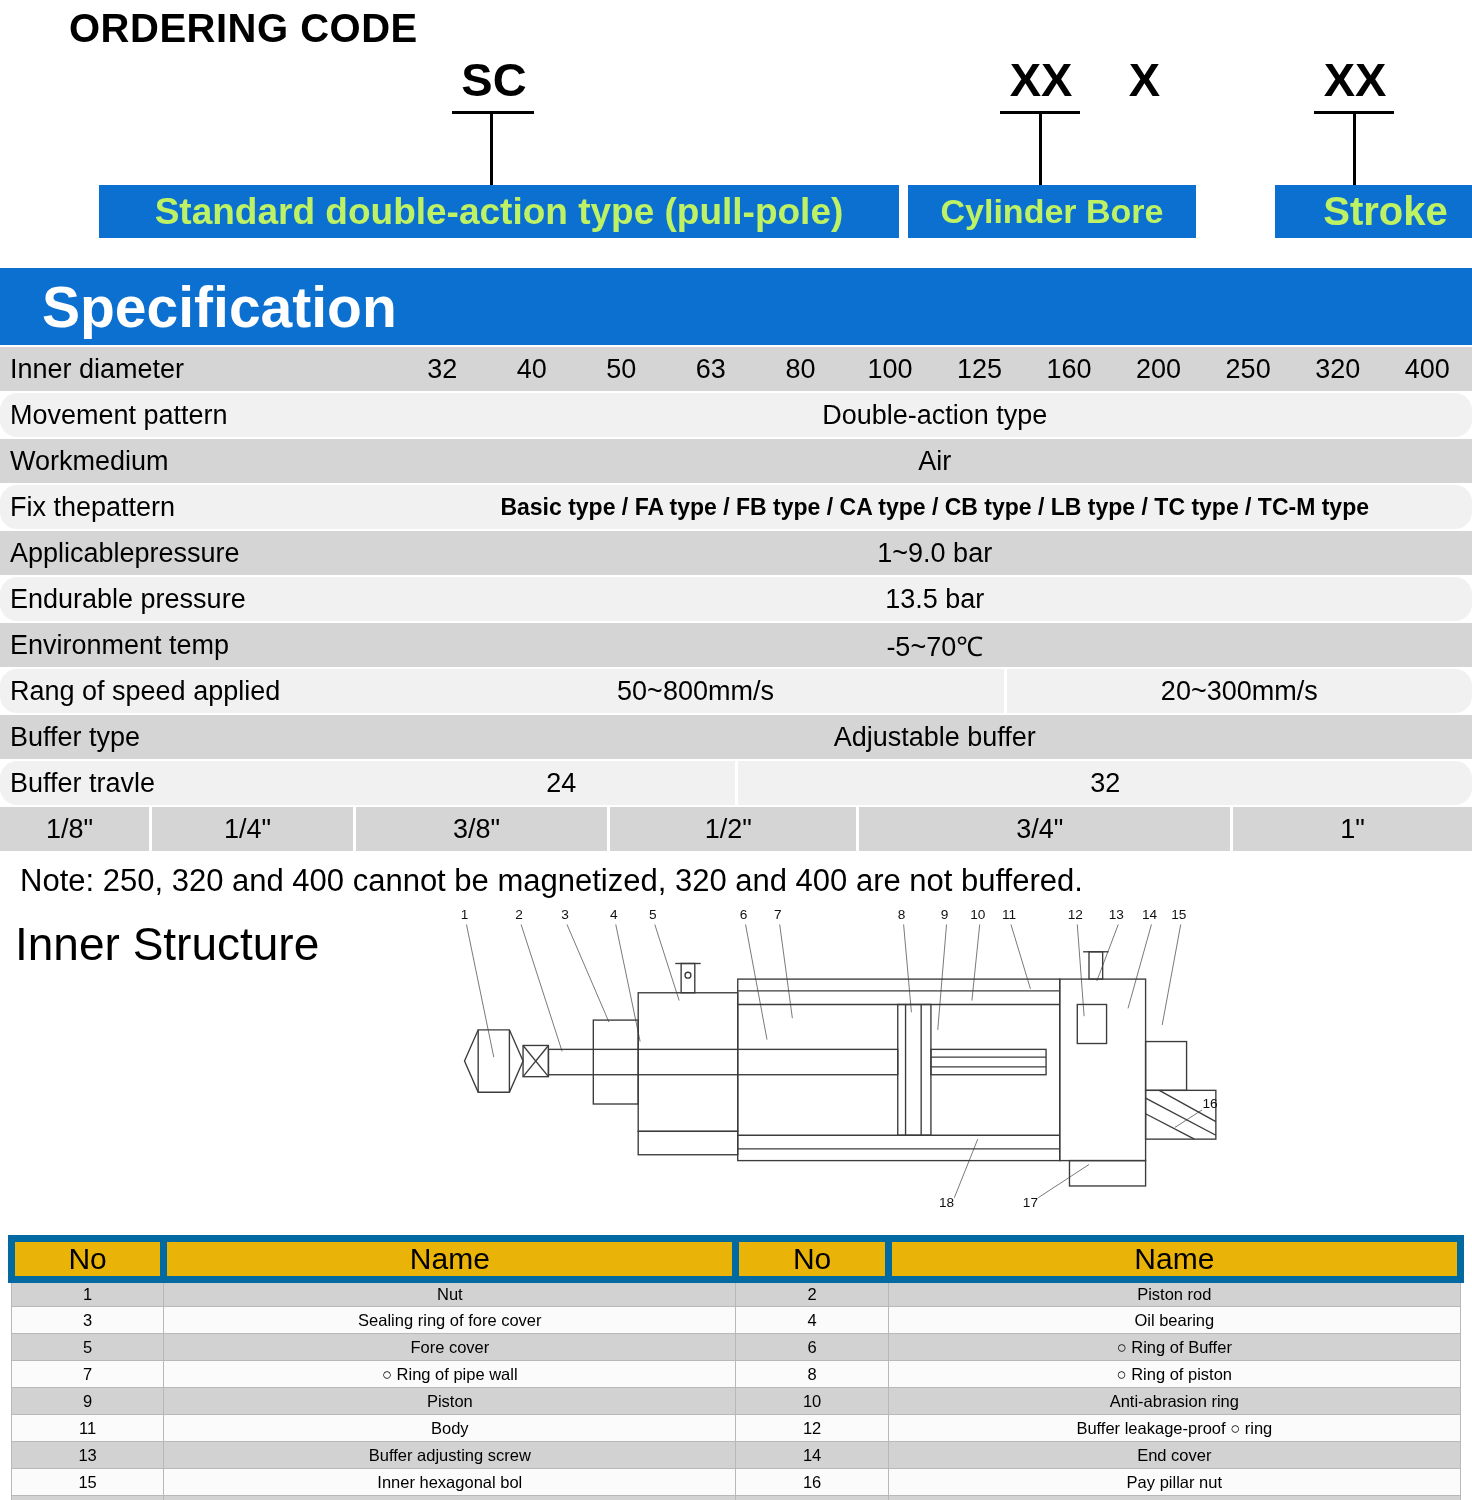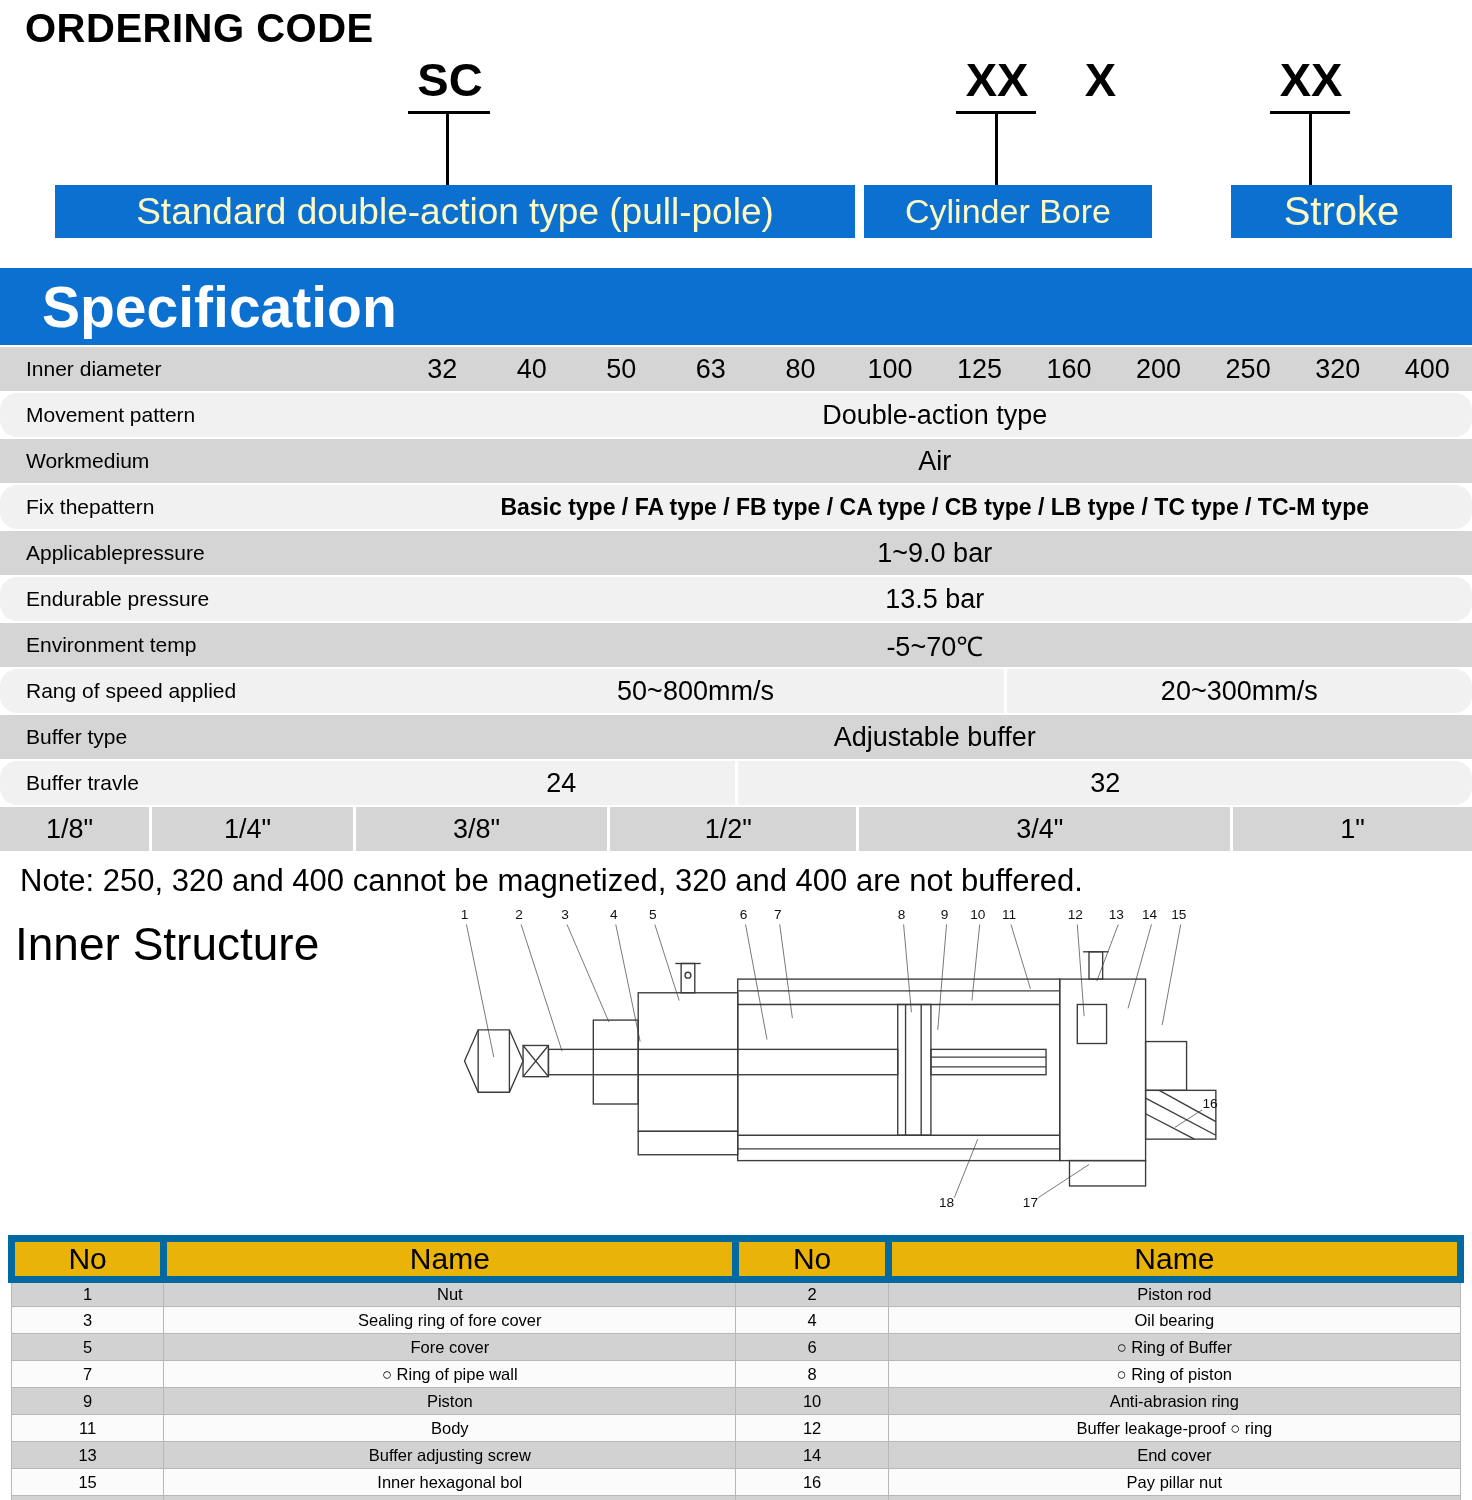--- a/index.html
+++ b/index.html
@@ -4,55 +4,55 @@
 <style>
   * { margin:0; padding:0; box-sizing:border-box; }
   body { background:#fff; }
   .page {
     width:1472px; height:1500px; overflow:hidden; position:relative;
     background:#fff; color:#000;
     font-family:"Liberation Sans", sans-serif;
   }
 
   
-  .ordering { position:relative; height:268px; }
+  .ordering { position:relative; height:268px;margin-left:44px; }
   .ordering-title { position:absolute; left:25px; top:6px; font-size:40px; font-weight:bold; letter-spacing:0.5px; }
   .code { position:absolute; top:52px; font-size:47px; font-weight:bold; text-align:center; }
   .code-sc     { left:405px;  width:90px; }
   .code-bore   { left:952px;  width:90px; }
   .code-sep    { left:1078px; width:45px; }
   .code-stroke { left:1266px; width:90px; }
   .underbar { position:absolute; top:111px; height:3px; background:#000; }
   .bar-sc     { left:408px;  width:82px; }
   .bar-bore   { left:956px;  width:80px; }
   .bar-stroke { left:1270px; width:80px; }
   .vline { position:absolute; top:112px; width:3px; height:73px; background:#000; }
   .vl-sc     { left:446px; }
   .vl-bore   { left:995px; }
   .vl-stroke { left:1309px; }
   .olabel {
     position:absolute; top:185px; height:53px;
-    background:#0b70d0; color:#fef9c3; font-weight:normal;
+    background:#0b70d0; color:#bef264; font-weight:bold;
     display:flex; align-items:center; justify-content:center; white-space:nowrap;
   }
   .label-type   { left:55px;   width:800px; font-size:37px; }
   .label-bore   { left:864px;  width:288px; font-size:34px; }
   .label-stroke { left:1231px; width:221px; font-size:40px; }
 
   
   .spec-bar {
     height:77px; background:#0b70d0; color:#fff;
     display:flex; align-items:center; padding-left:42px;
     font-size:57px; font-weight:bold;
   }
   .spec-table { margin-top:0; }
   .spec-row { display:flex; height:44px; margin-top:2px; align-items:stretch; }
   .bg-a { background:#d5d5d5; }
   .bg-b { background:#f1f1f1;border-radius:17px; }
-  .spec-label { width:27%; padding-left:26px; display:flex; align-items:center; font-size:21px; }
+  .spec-label { width:27%; padding-left:10px; display:flex; align-items:center; font-size:27px; }
   .spec-values { flex:1; display:flex; }
   .cell { display:flex; align-items:center; justify-content:center; font-size:27px; }
   .cells-eq .cell { flex:1; }
   .fix-row .cell { font-size:23px; font-weight:bold; }
   .div-l { border-left:3px solid #fff;margin-left:10px; }
   .w-s0 { width:56%; }   .w-s1 { width:44%; }
   .w-t0 { width:30.8%; } .w-t1 { width:69.2%; }
   .w-a0 { width:9.8%; } .w-a1 { width:13.6%; } .w-a2 { width:17.2%; }
   .w-a3 { width:16.8%; } .w-a4 { width:25.6%; } .w-a5 { width:17%; }
 

